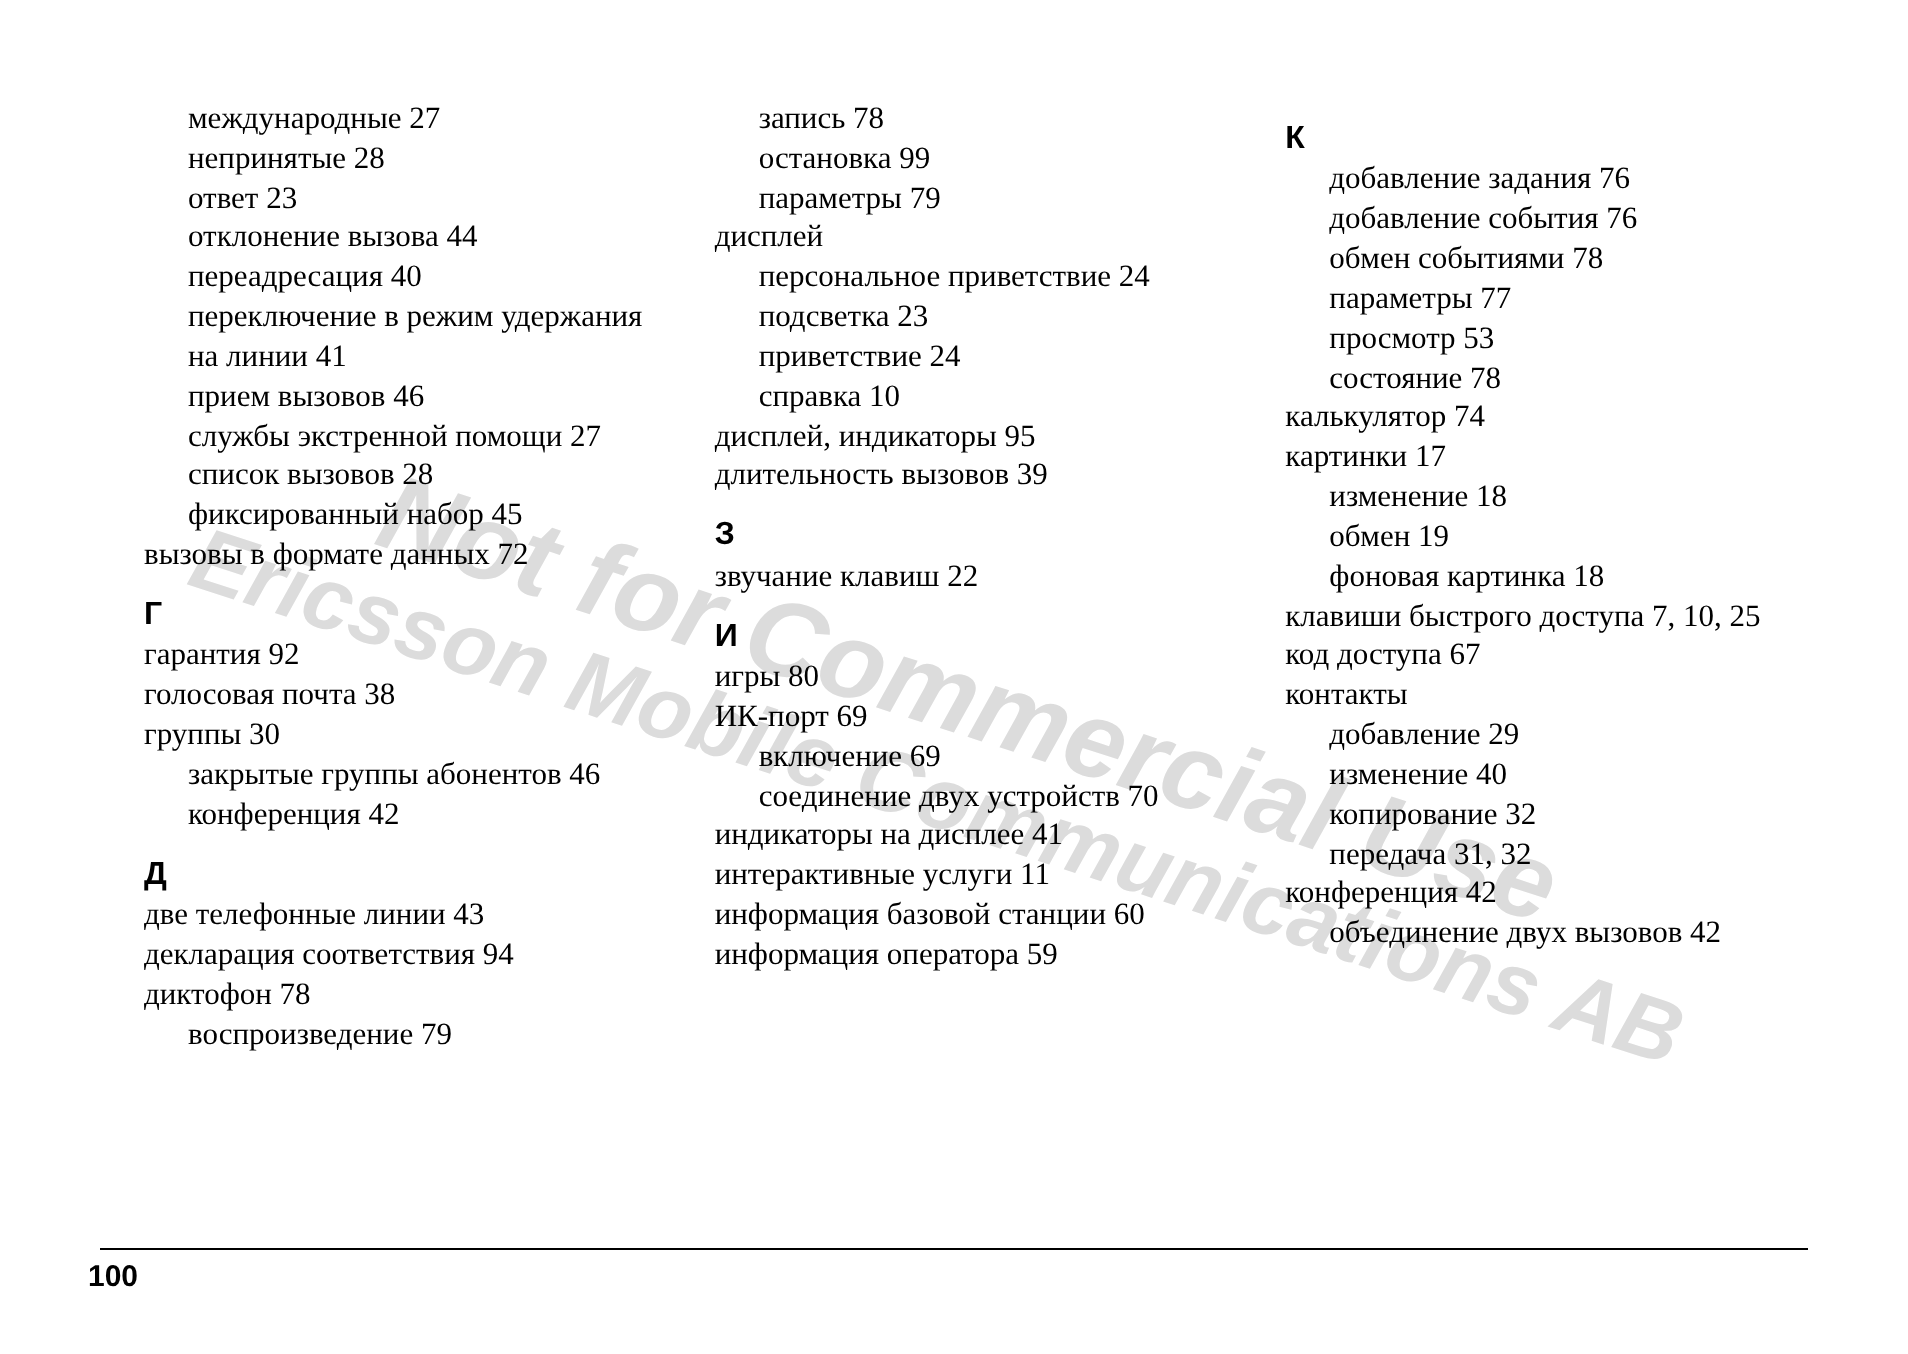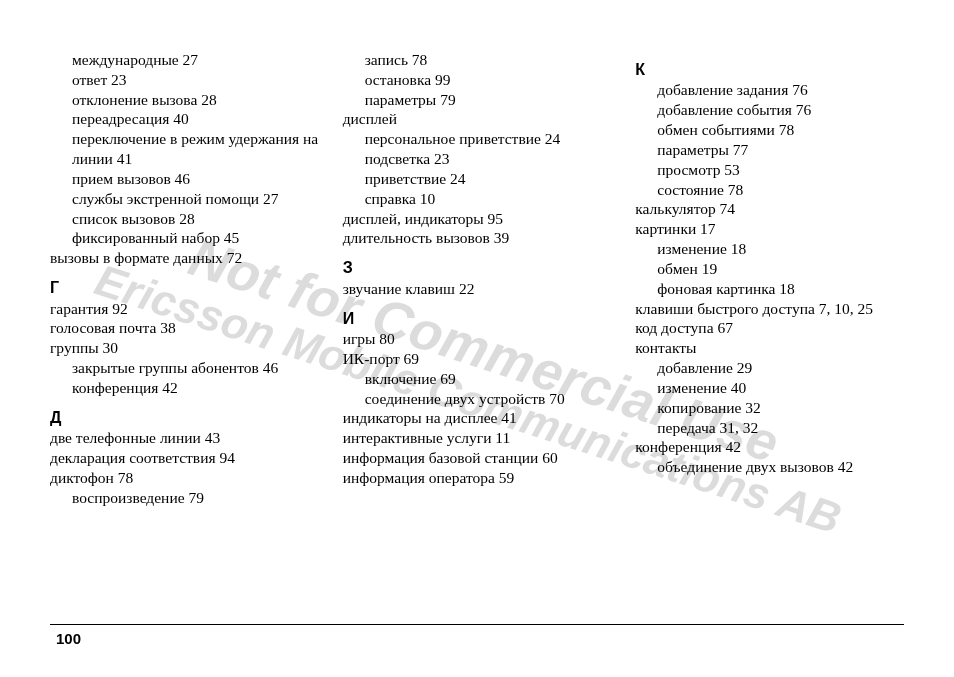--- a/index.html
+++ b/index.html
@@ -26,21 +26,21 @@
     line-height: 1.05;
     pointer-events: none;
     white-space: nowrap;
     z-index: 0;
   }
   .watermark .wm-line1 { font-size: 54px; display: block; }
   .watermark .wm-line2 { font-size: 44px; display: block; }
   .page {
     position: relative;
     z-index: 1;
-    padding: 50px 50px 0 50px;
+    padding: 50px 50px 0 72px;
     box-sizing: border-box;
     width: 100%;
     height: 100%;
   }
   .cols {
     column-count: 3;
     column-gap: 24px;
     column-fill: auto;
     height: 540px;
     font-size: 15.5px;
@@ -51,21 +51,21 @@
     font-weight: 700;
     font-size: 16px;
     margin-top: 10px;
     margin-bottom: 0;
   }
   .e0 { padding-left: 0; }
   .e1 { padding-left: 22px; }
   .entry { break-inside: avoid-column; }
   .pgnum {
     position: absolute;
-    left: 56px;
+    left: 44px;
     bottom: 30px;
     font-family: Arial, Helvetica, sans-serif;
     font-weight: 700;
     font-size: 15px;
   }
   .rule {
     position: absolute;
     left: 50px;
     right: 50px;
     bottom: 52px;
@@ -76,22 +76,23 @@
 <body>
 
 <div class="watermark">
   <span class="wm-line1">Not for Commercial Use</span>
   <span class="wm-line2">Ericsson Mobile Communications AB</span>
 </div>
 
 <div class="page">
   <div class="cols" id="cols">
       <div class="entry e1">международные 27</div>
+      <div class="entry e1">непринятые 28</div>
       <div class="entry e1">ответ 23</div>
-      <div class="entry e1">отклонение вызова 28</div>
+      <div class="entry e1">отклонение вызова 44</div>
       <div class="entry e1">переадресация 40</div>
       <div class="entry e1">переключение в режим удержания на линии 41</div>
       <div class="entry e1">прием вызовов 46</div>
       <div class="entry e1">службы экстренной помощи 27</div>
       <div class="entry e1">список вызовов 28</div>
       <div class="entry e1">фиксированный набор 45</div>
       <div class="entry e0">вызовы в формате данных 72</div>
       <div class="letter">Г</div>
       <div class="entry e0">гарантия 92</div>
       <div class="entry e0">голосовая почта 38</div>

